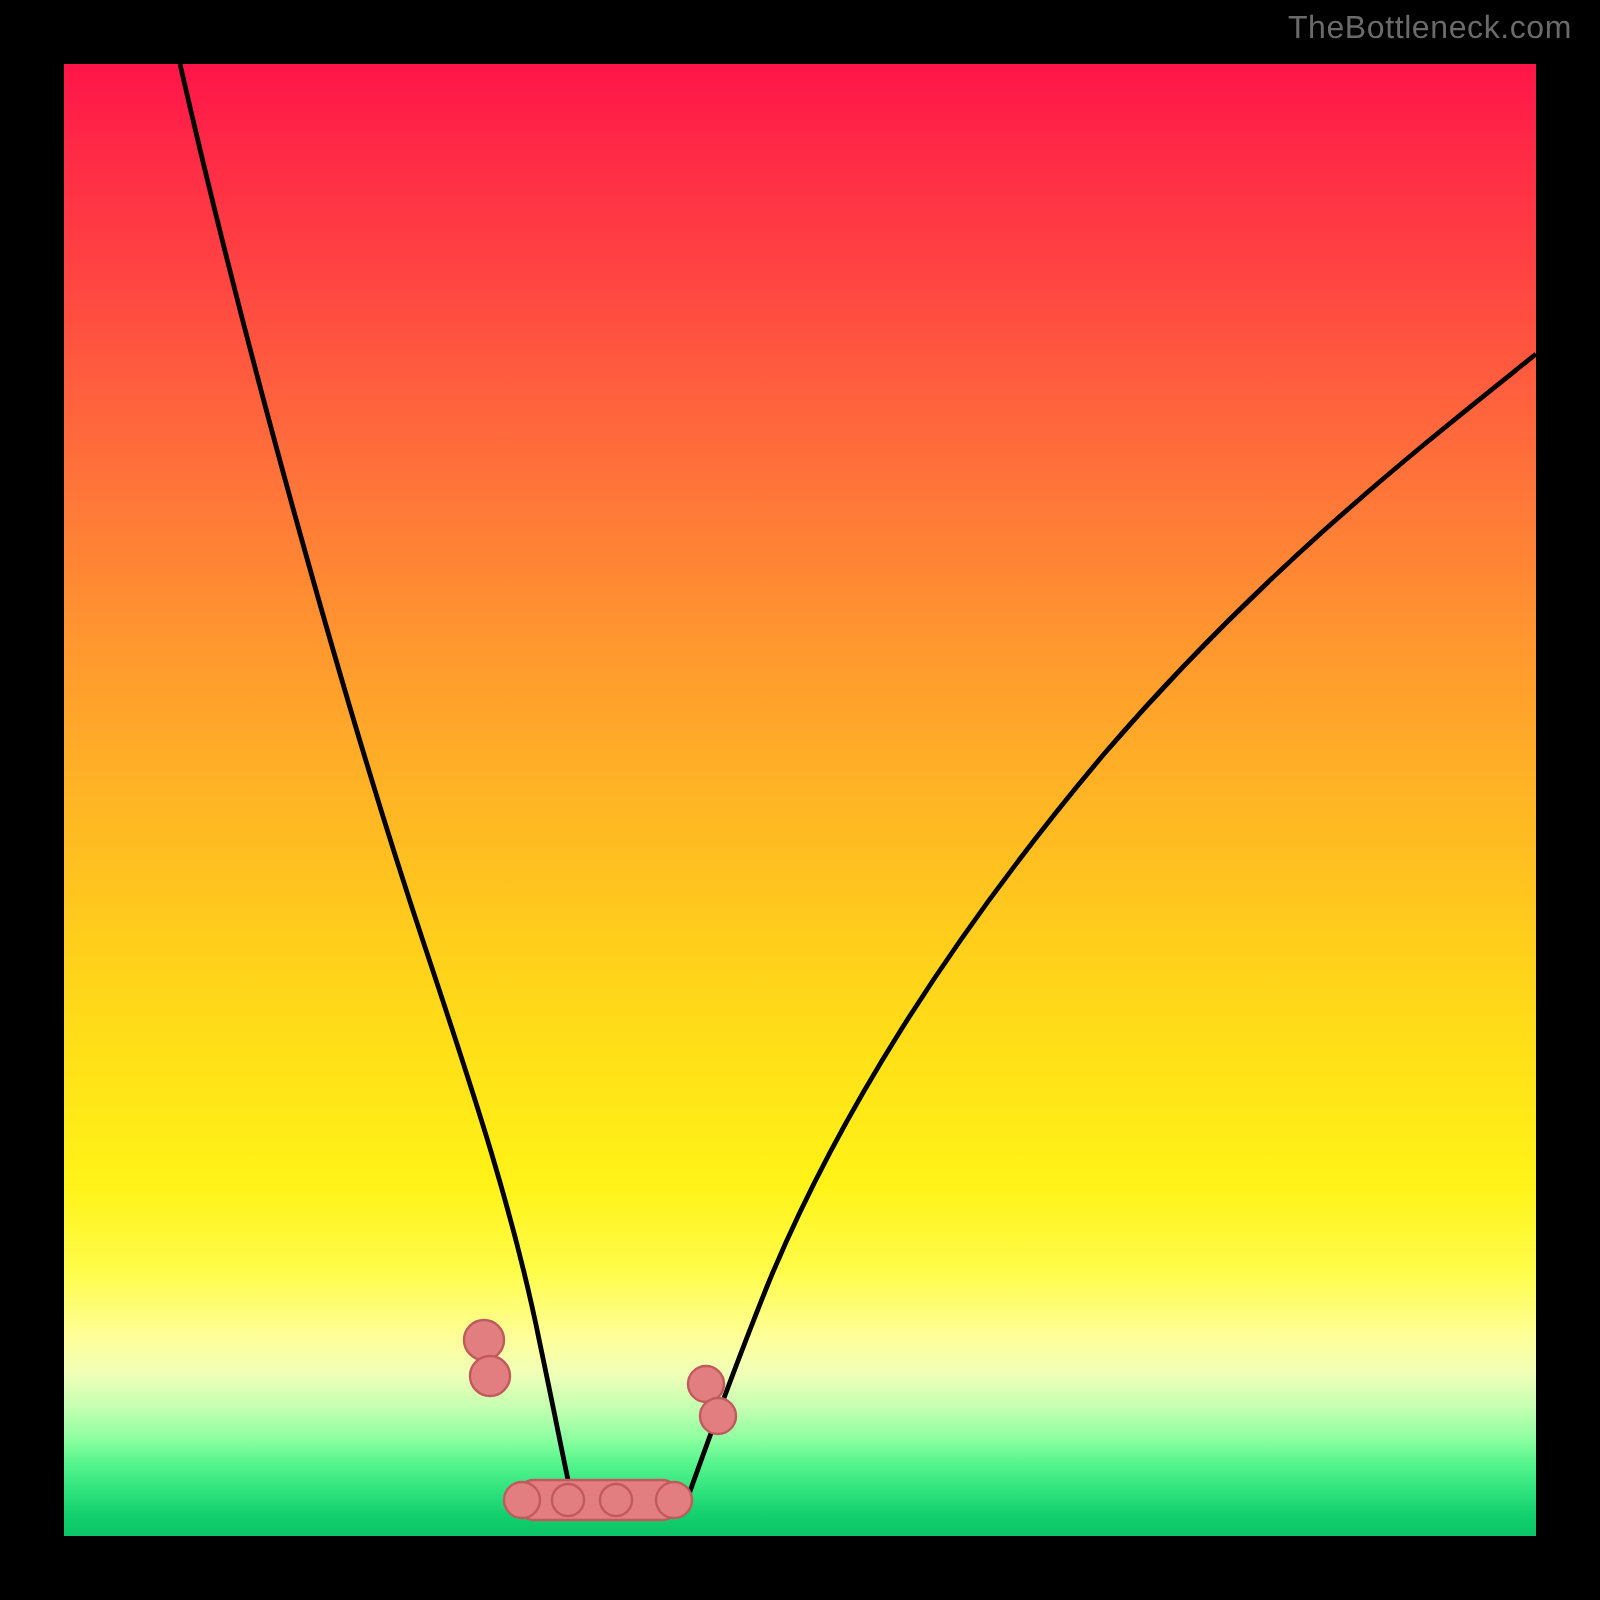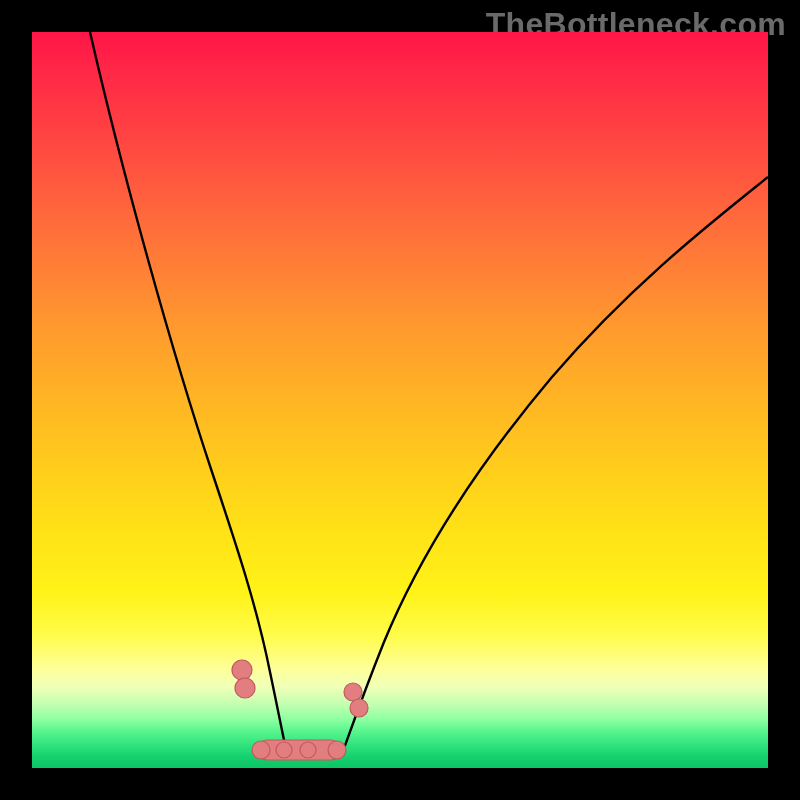--- a/index.html
+++ b/index.html
@@ -46,22 +46,22 @@
       #2ee27c 97%,
       #14d06e 98.5%,
       #0cc566 100%
     );
   }
   .watermark {
     position: absolute;
     top: 6px;
     right: 14px;
     color: #6a6a6a;
-    font-size: 32px;
-    font-weight: 700;
+    font-size: 16px;
+    font-weight: 400;
     letter-spacing: 0.3px;
     user-select: none;
   }
   svg.curves {
     position: absolute;
     top: 0;
     left: 0;
     width: 736px;
     height: 736px;
   }

